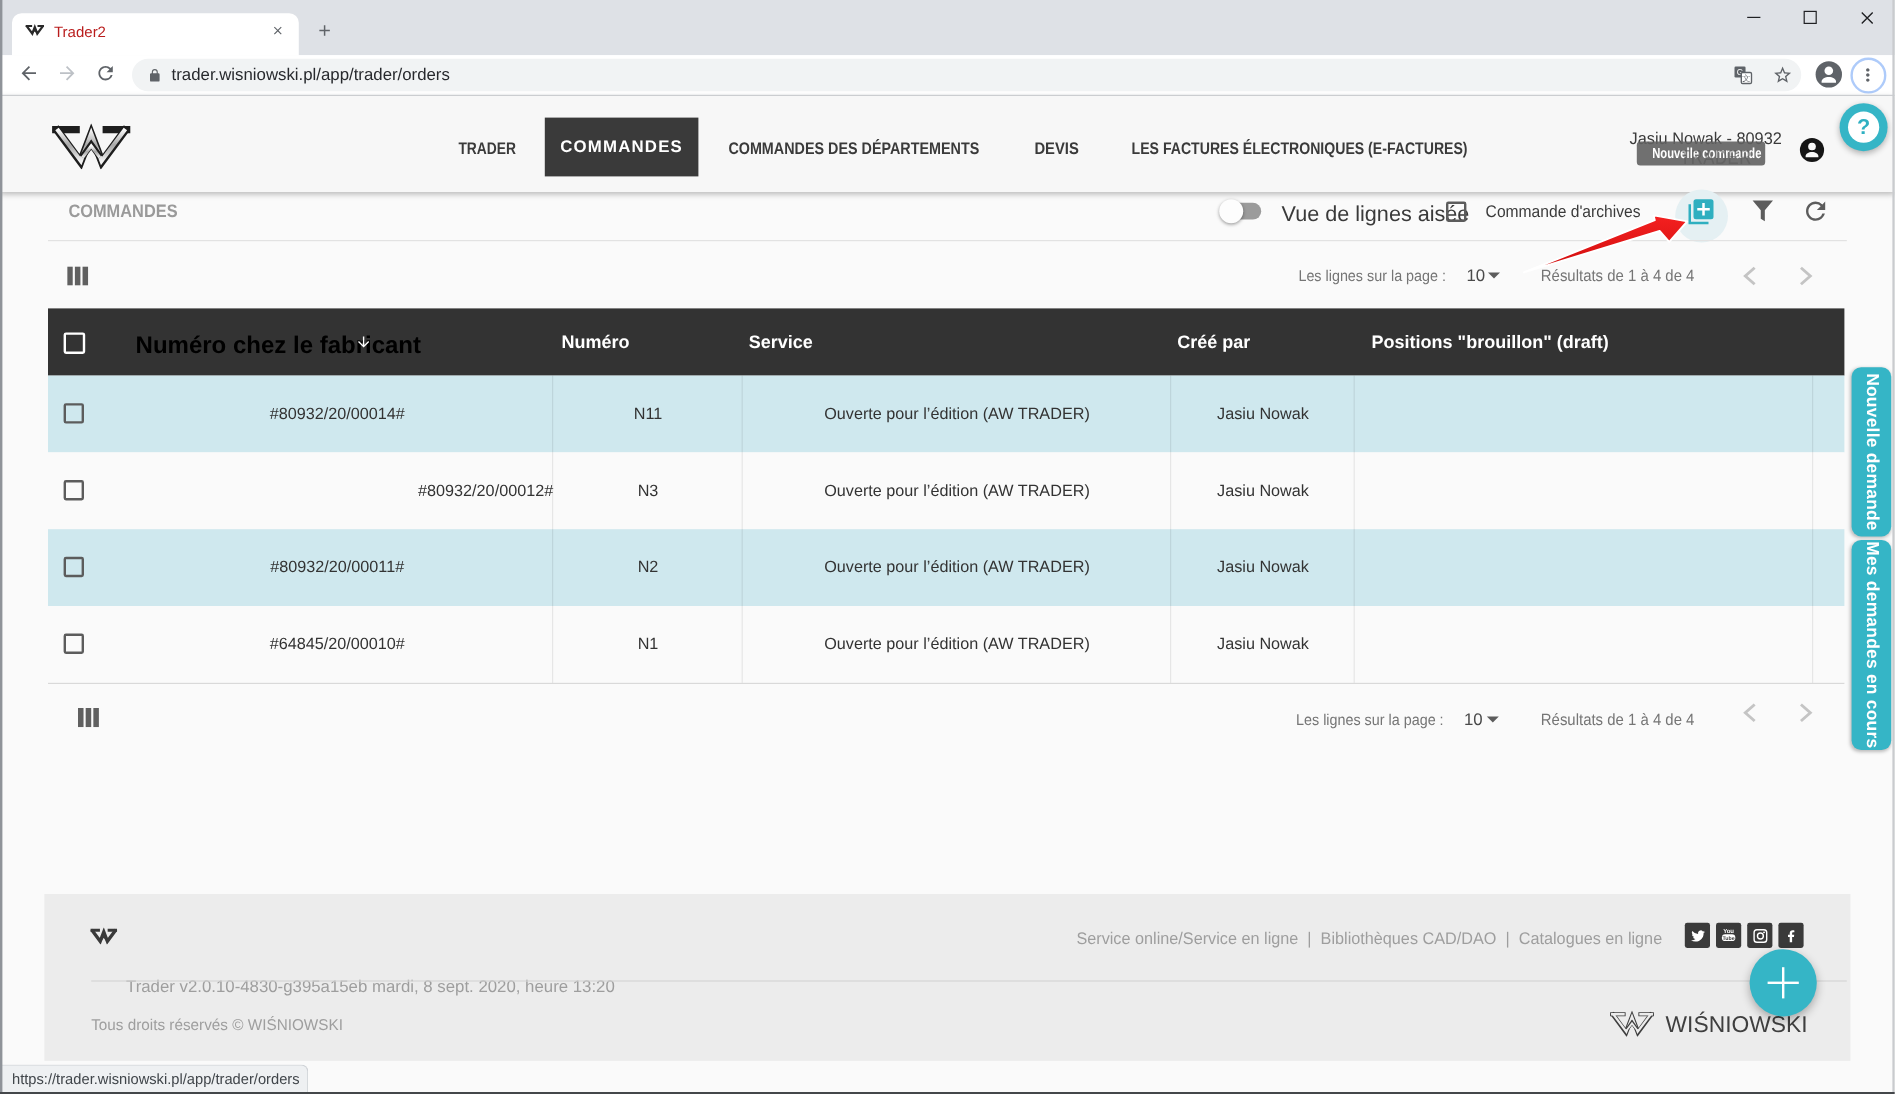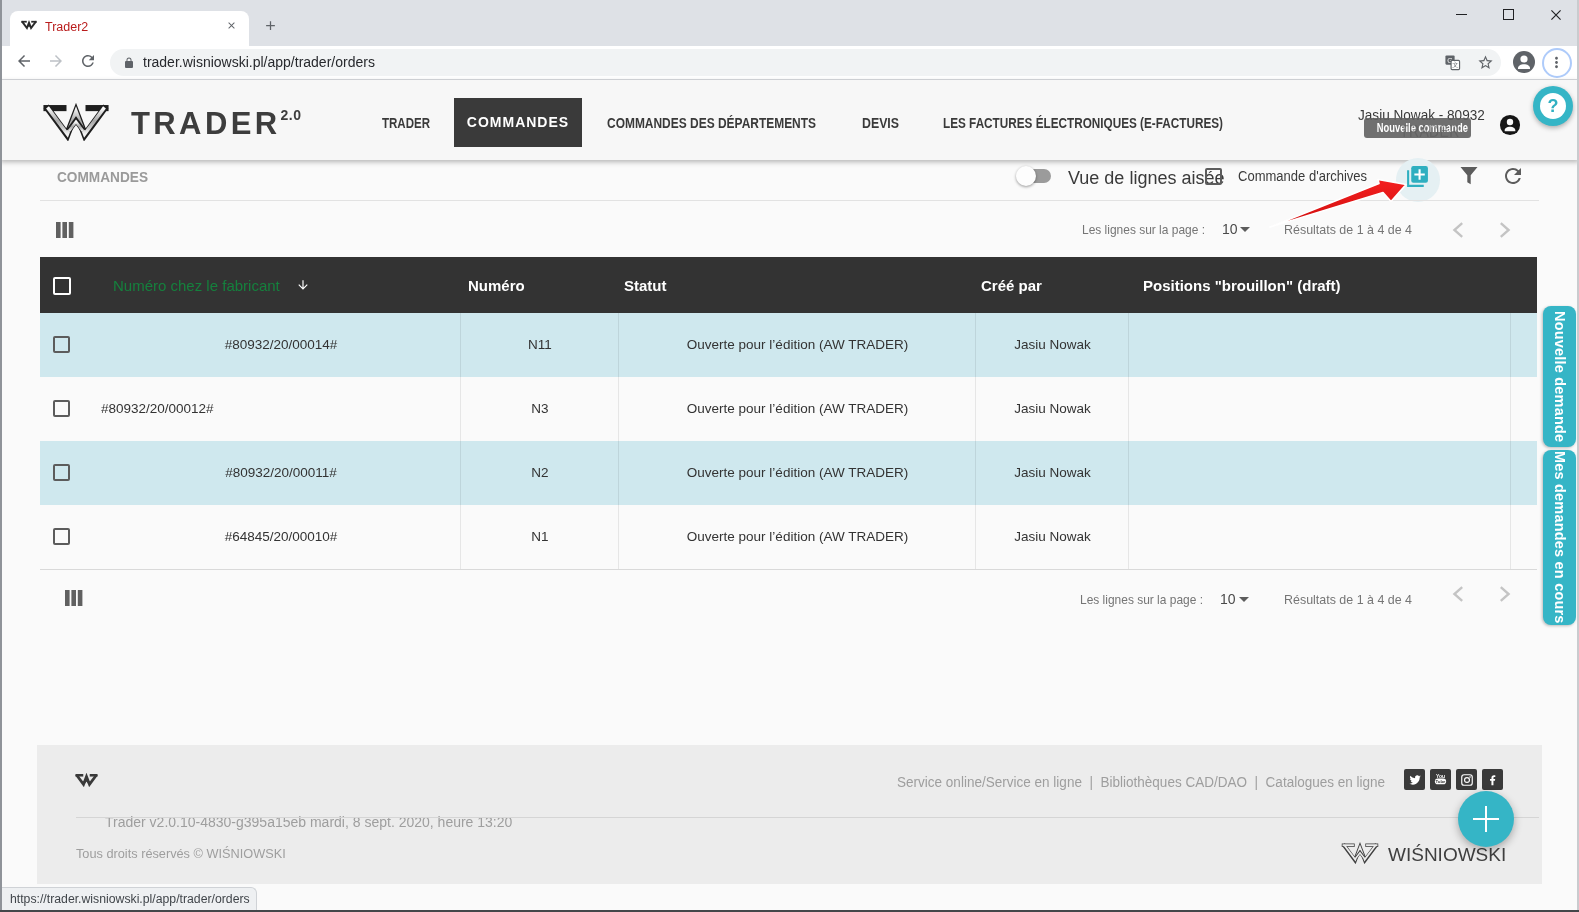--- a/index.html
+++ b/index.html
@@ -100,21 +100,20 @@
      <path d="M2,7.5 H36" stroke="#1e1e1e" stroke-width="9"></path>
      <path d="M64,7.5 H98" stroke="#1e1e1e" stroke-width="9"></path>
      <path d="M6,5 L37,47 L50,13 L63,47 L94,5" stroke="#1e1e1e" stroke-width="9.5" stroke-linejoin="miter"></path>
      <path d="M4.5,7.5 H35" stroke="url(#met)" stroke-width="5.5"></path>
      <path d="M65,7.5 H95.5" stroke="url(#met)" stroke-width="5.5"></path>
      <path d="M8,6.5 L37.3,45.8 L50,12.2 L62.7,45.8 L92,6.5" stroke="url(#met)" stroke-width="5.2"></path>
      <path d="M39,41 L50,26 L61,41" stroke="#1e1e1e" stroke-width="7.5"></path>
      <path d="M39.5,41.5 L50,27.5 L60.5,41.5" stroke="url(#met)" stroke-width="4"></path>
     </g>
   </svg>
-  <div class="abs" style="left:131px;top:26px;font-size:31px;font-weight:bold;color:#3d3d3d;letter-spacing:3.4px;">TRADER<span style="font-size:14px;vertical-align:14px;letter-spacing:0.5px;">2.0</span></div>
 
   <div class="abs" style="left:382px;top:35px;font-size:14px;font-weight:bold;color:#3a3a3a;transform:scaleX(0.823);transform-origin:left center;white-space:nowrap;">TRADER</div>
   <div class="abs" style="left:454px;top:18px;width:128px;height:49px;background:#3a3a3a;color:#fff;font-size:14px;font-weight:bold;letter-spacing:1px;line-height:49px;text-align:center;">COMMANDES</div>
   <div class="abs" style="left:607px;top:35px;font-size:14px;font-weight:bold;color:#3a3a3a;transform:scaleX(0.854);transform-origin:left center;white-space:nowrap;">COMMANDES DES DÉPARTEMENTS</div>
   <div class="abs" style="left:862px;top:35px;font-size:14px;font-weight:bold;color:#3a3a3a;transform:scaleX(0.881);transform-origin:left center;white-space:nowrap;">DEVIS</div>
   <div class="abs" style="left:943px;top:35px;font-size:14px;font-weight:bold;color:#3a3a3a;transform:scaleX(0.839);transform-origin:left center;white-space:nowrap;">LES FACTURES ÉLECTRONIQUES (E-FACTURES)</div>
 
   <div class="abs" style="left:1358px;top:27px;font-size:14px;color:#3a3a3a;transform:scaleX(0.97);transform-origin:left center;white-space:nowrap;">Jasiu Nowak - 80932</div>
   <div class="abs" style="left:1364px;top:38px;width:107px;height:20px;background:rgba(97,97,97,0.9);border-radius:3px;color:#fff;font-size:12px;font-weight:bold;line-height:20px;text-align:center;white-space:nowrap;"><span style="display:inline-block;transform:scaleX(0.78);transform-origin:center;">Nouvelle commande</span></div>
   <div class="abs" style="left:1400px;top:42px;font-size:17px;color:rgba(90,90,90,0.6);letter-spacing:0.5px;transform:scaleX(0.82);transform-origin:left center;">TRADER</div>
@@ -166,26 +165,26 @@
     <path d="M15.5 4.5 7 12l8.5 7.5" stroke="#c4c4c4" stroke-width="2.6" fill="none"></path>
   </svg>
 <svg class="abs" style="left:1493px;top:219px;" width="22" height="22" viewBox="0 0 24 24">
     <path d="M8.5 4.5 17 12l-8.5 7.5" stroke="#c4c4c4" stroke-width="2.6" fill="none"></path>
   </svg>
 
 <div id="tablebox" class="abs" style="left:40px;top:257px;width:1497px;height:313px;">
 
   <div class="abs" style="left:0;top:0;width:1497px;height:56px;background:#333333;"></div>
   <div class="abs" style="left:13px;top:20px;width:14px;height:14px;border:2px solid #fff;border-radius:2px;"></div>
-  <div class="abs" style="left:73px;top:20px;font-size:15px;font-weight:normal;color:#15803d;">Numéro chez le fabricant</div>
+  <div class="abs" style="left:73px;top:20px;font-size:20px;font-weight:bold;color:#000000;">Numéro chez le fabricant</div>
   <svg class="abs" style="left:256px;top:21px;" width="14" height="14" viewBox="0 0 24 24">
       <path d="M20 12l-1.41-1.41L13 16.17V4h-2v12.17l-5.58-5.59L4 12l8 8 8-8z" fill="#fff"></path>
     </svg>
   <div class="abs" style="left:428px;top:20px;font-size:15px;font-weight:bold;color:#fff;">Numéro</div>
-  <div class="abs" style="left:584px;top:20px;font-size:15px;font-weight:bold;color:#fff;">Statut</div>
+  <div class="abs" style="left:584px;top:20px;font-size:15px;font-weight:bold;color:#fff;">Service</div>
   <div class="abs" style="left:941px;top:20px;font-size:15px;font-weight:bold;color:#fff;">Créé par</div>
   <div class="abs" style="left:1103px;top:20px;font-size:15px;font-weight:bold;color:#fff;">Positions "brouillon" (draft)</div>
 
   <div class="abs" style="left:0;top:56px;width:1497px;height:64px;background:#cfe8ee;"></div>
   <div class="abs" style="left:0;top:120px;width:1497px;height:64px;background:#fafafa;"></div>
   <div class="abs" style="left:0;top:184px;width:1497px;height:64px;background:#cfe8ee;"></div>
   <div class="abs" style="left:0;top:248px;width:1497px;height:64px;background:#fafafa;"></div>
   <div class="abs" style="left:0;top:312px;width:1497px;height:1px;background:#d9d9d9;"></div>
 
   <div class="abs" style="left:420px;top:56px;width:1px;height:256px;background:rgba(0,0,0,0.08);"></div>
@@ -197,21 +196,21 @@
   <div class="abs" style="left:13px;top:79px;width:13px;height:13px;border:2px solid #5c5c5c;border-radius:2px;"></div>
   <div class="abs" style="left:13px;top:143px;width:13px;height:13px;border:2px solid #5c5c5c;border-radius:2px;"></div>
   <div class="abs" style="left:13px;top:207px;width:13px;height:13px;border:2px solid #5c5c5c;border-radius:2px;"></div>
   <div class="abs" style="left:13px;top:271px;width:13px;height:13px;border:2px solid #5c5c5c;border-radius:2px;"></div>
 
   <div class="abs" style="left:61px;top:80px;width:360px;text-align:center;font-size:13.5px;color:#333;">#80932/20/00014#</div>
   <div class="abs" style="left:421px;top:80px;width:158px;text-align:center;font-size:13.5px;color:#333;">N11</div>
   <div class="abs" style="left:579px;top:80px;width:357px;text-align:center;font-size:13.5px;color:#333;">Ouverte pour l’édition (AW TRADER)</div>
   <div class="abs" style="left:936px;top:80px;width:153px;text-align:center;font-size:13.5px;color:#333;">Jasiu Nowak</div>
 
-  <div class="abs" style="left:61px;top:144px;width:360px;text-align:left;font-size:13.5px;color:#333;">#80932/20/00012#</div>
+  <div class="abs" style="left:61px;top:144px;width:360px;text-align:right;font-size:13.5px;color:#333;">#80932/20/00012#</div>
   <div class="abs" style="left:421px;top:144px;width:158px;text-align:center;font-size:13.5px;color:#333;">N3</div>
   <div class="abs" style="left:579px;top:144px;width:357px;text-align:center;font-size:13.5px;color:#333;">Ouverte pour l’édition (AW TRADER)</div>
   <div class="abs" style="left:936px;top:144px;width:153px;text-align:center;font-size:13.5px;color:#333;">Jasiu Nowak</div>
 
   <div class="abs" style="left:61px;top:208px;width:360px;text-align:center;font-size:13.5px;color:#333;">#80932/20/00011#</div>
   <div class="abs" style="left:421px;top:208px;width:158px;text-align:center;font-size:13.5px;color:#333;">N2</div>
   <div class="abs" style="left:579px;top:208px;width:357px;text-align:center;font-size:13.5px;color:#333;">Ouverte pour l’édition (AW TRADER)</div>
   <div class="abs" style="left:936px;top:208px;width:153px;text-align:center;font-size:13.5px;color:#333;">Jasiu Nowak</div>
 
   <div class="abs" style="left:61px;top:272px;width:360px;text-align:center;font-size:13.5px;color:#333;">#64845/20/00010#</div>

